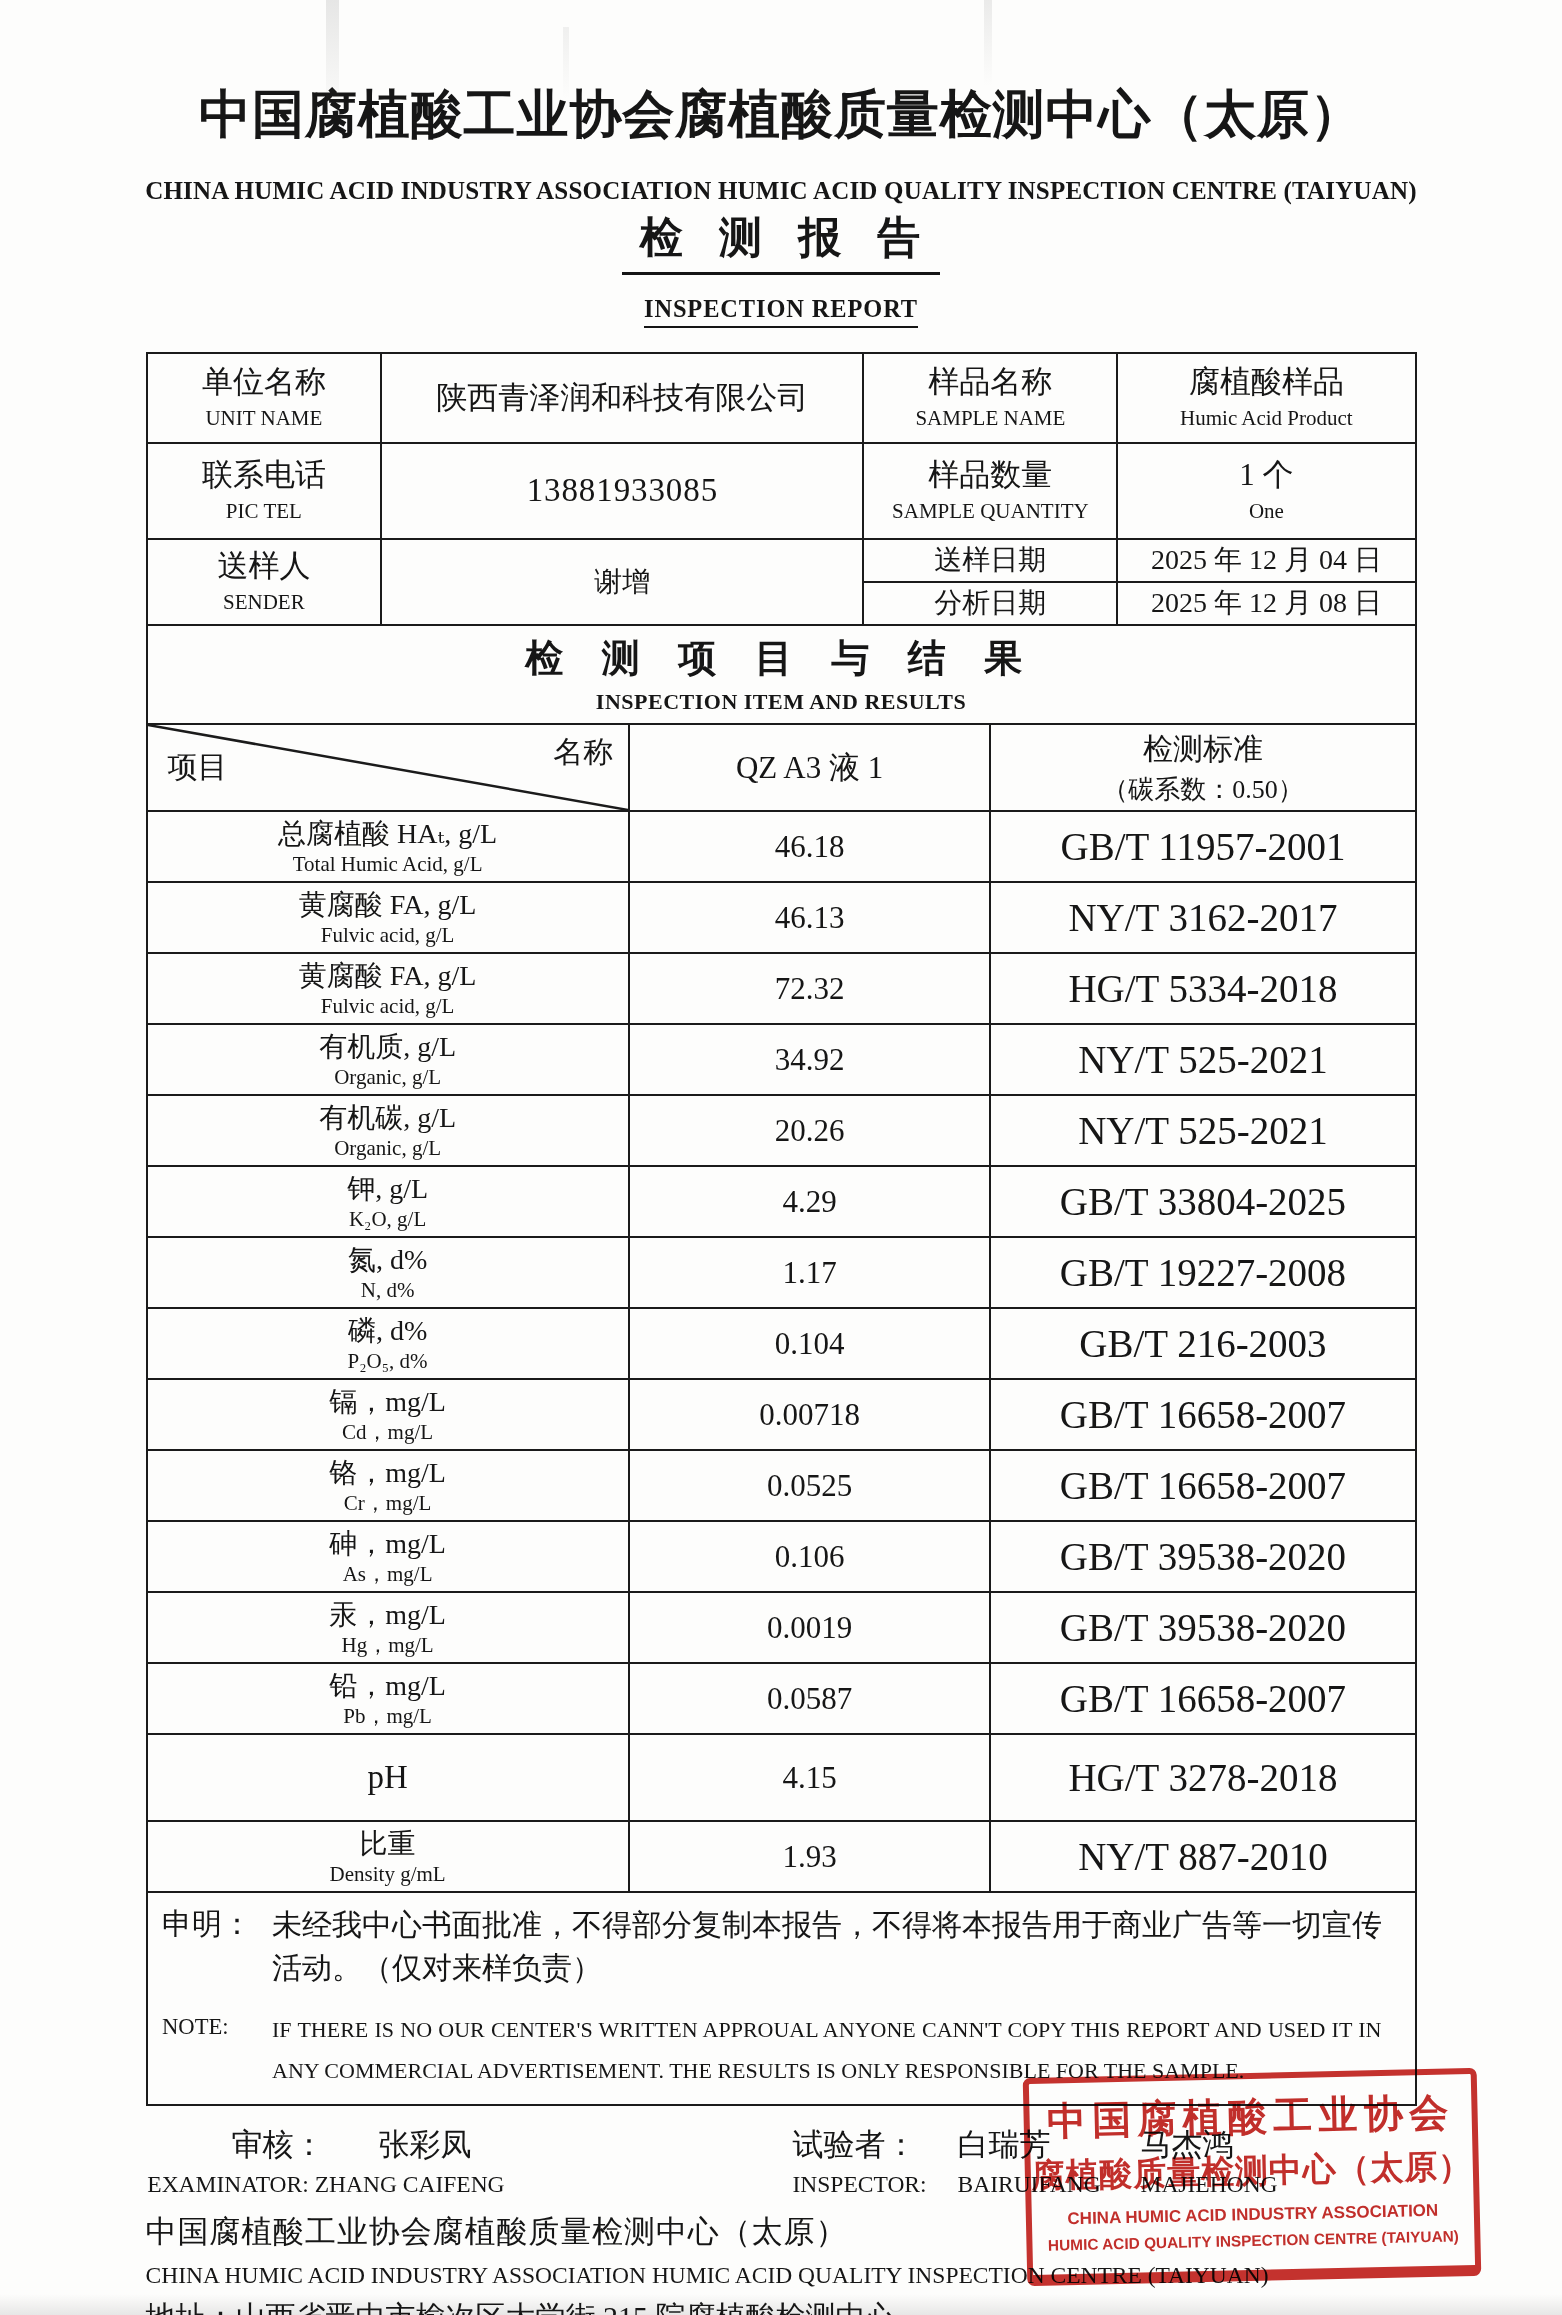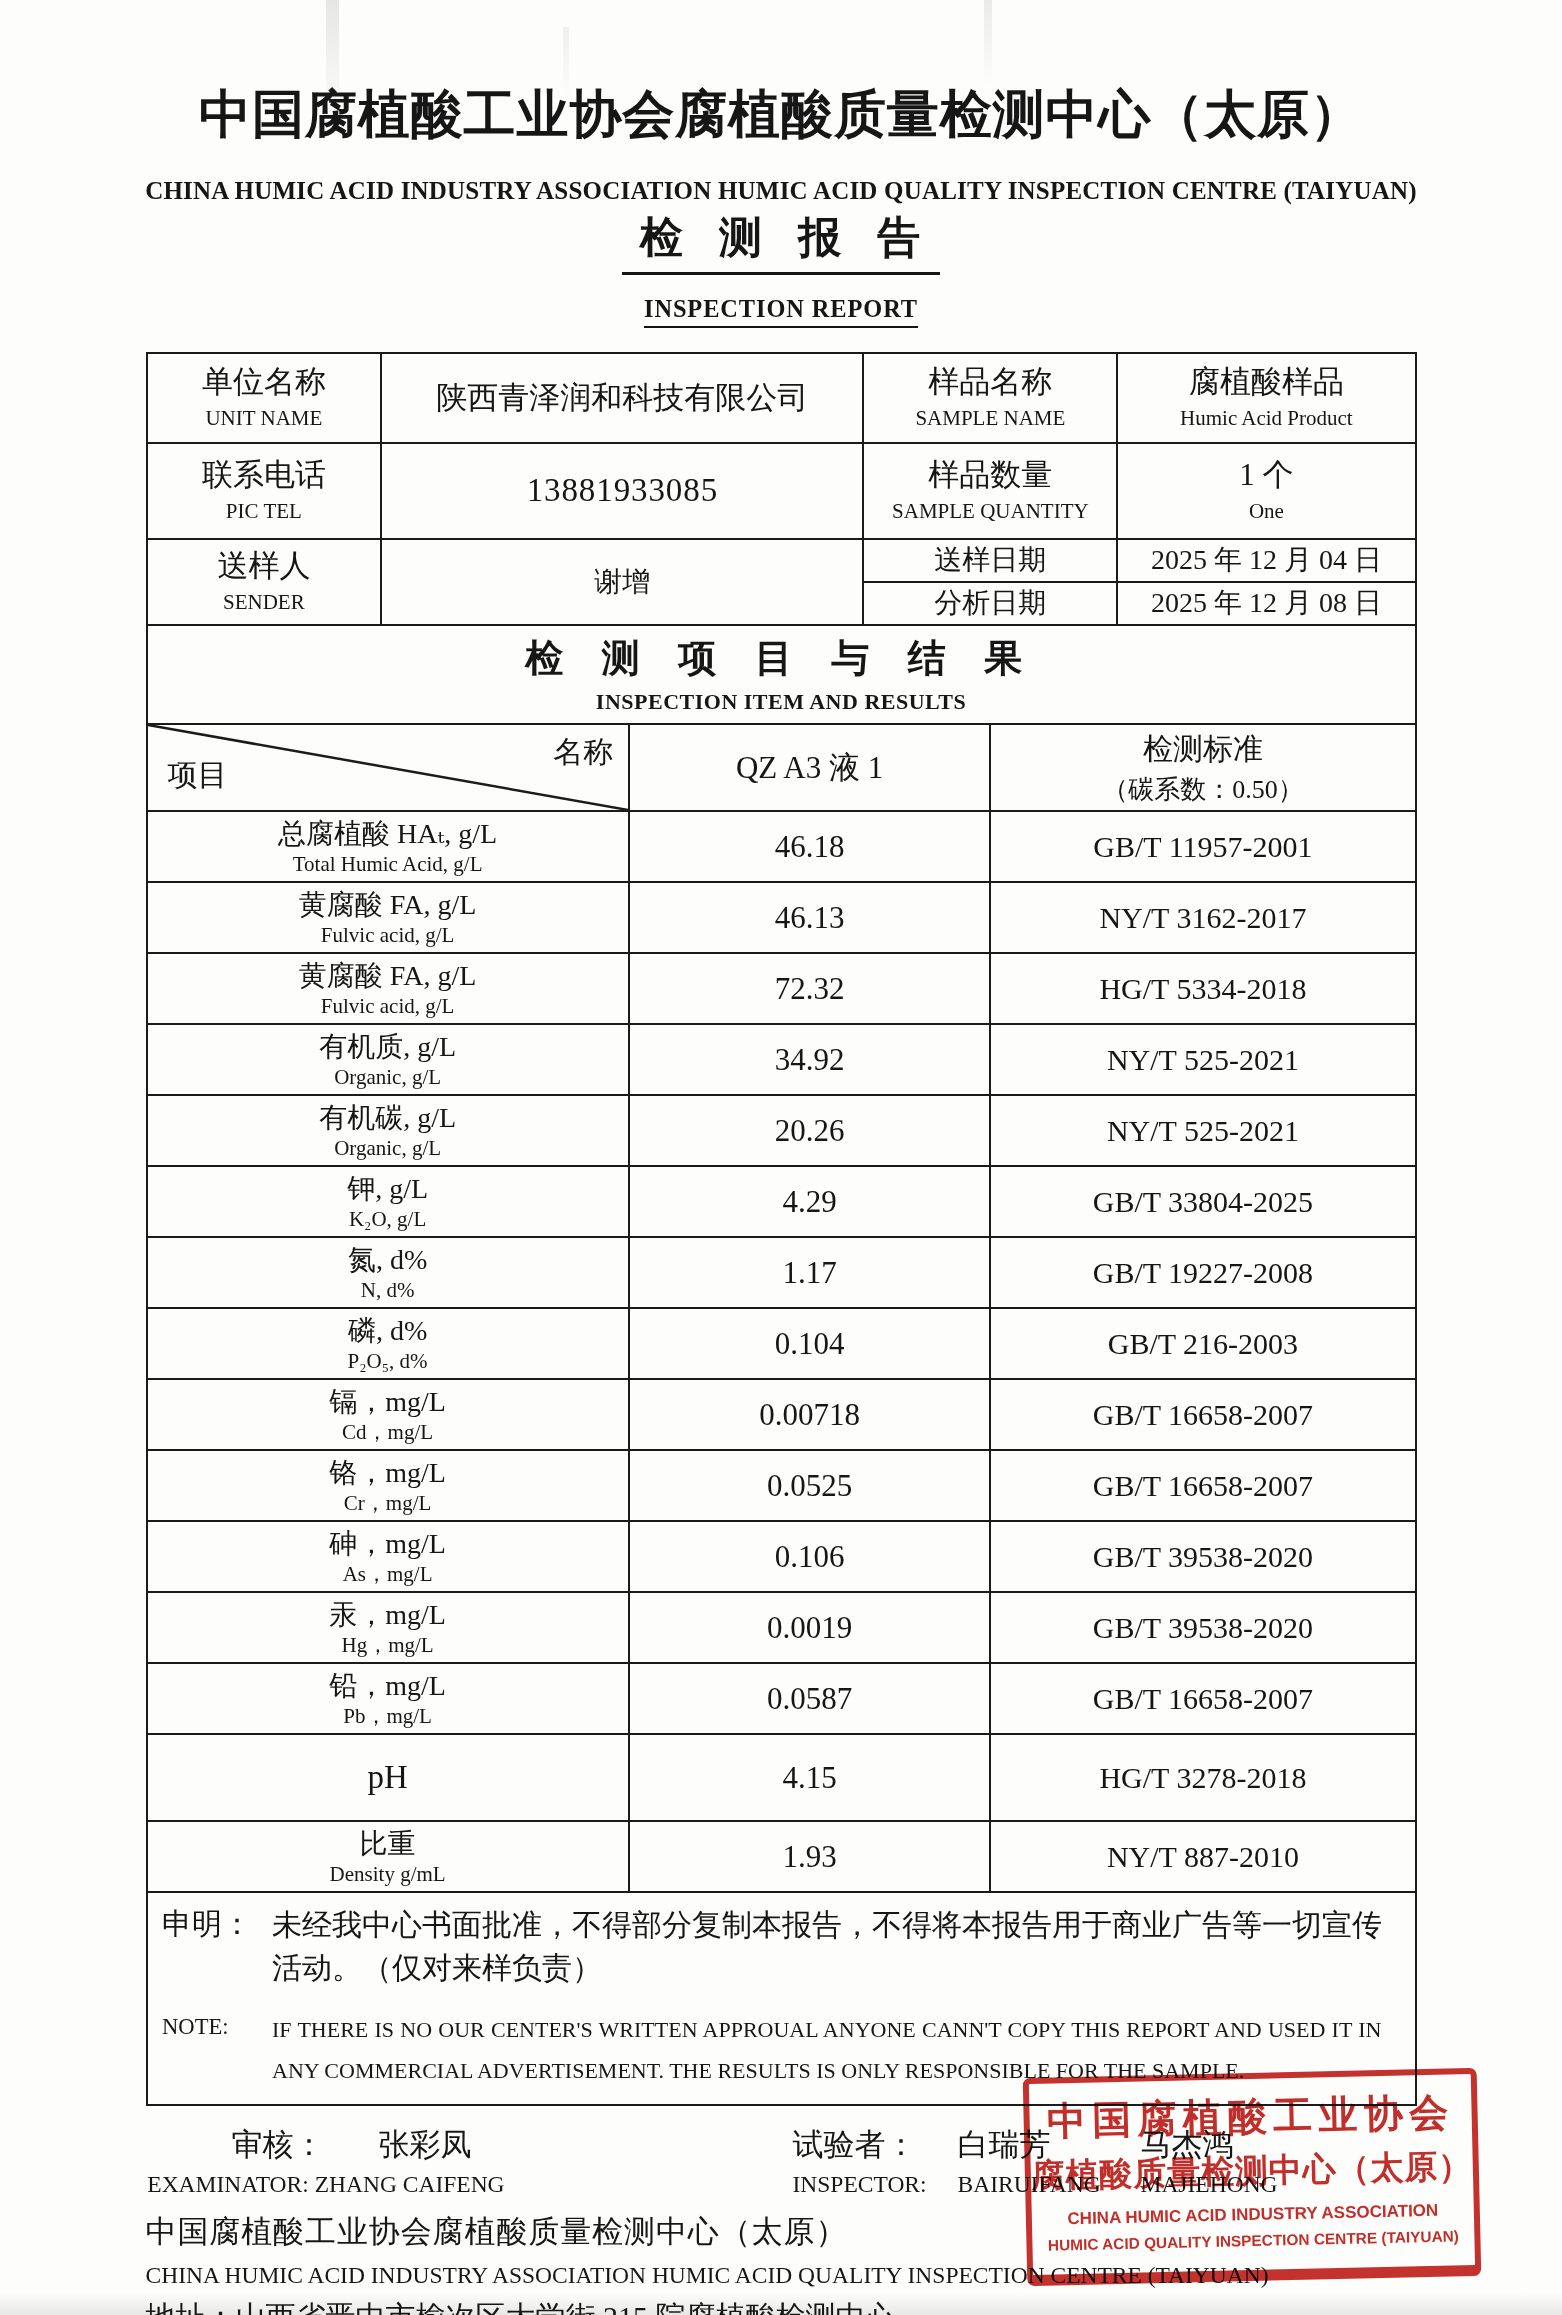--- a/index.html
+++ b/index.html
@@ -49,30 +49,30 @@
   .section-band { border-left: 2.3px solid #1b1b1b; border-right: 2.3px solid #1b1b1b;
     text-align: center; padding: 7.2px 0 8.1px; }
   .band-zh { font-size: 38px; font-weight: 700; letter-spacing: 14.5px; }
   .band-en { font-size: 22px; font-weight: 600; margin-top: 5.4px; letter-spacing: 0.5px; }
 
   .results-table { border-top: 2.3px solid #1b1b1b; }
   .results-table thead th { height: 87px; }
   .diag-cell { position: relative; }
   .diag-line { position:absolute; left:0; top:0; width:100%; height:100%; }
   .diag-top { position:absolute; top: 7.2px; right: 14.5px; font-size: 30px; }
-  .diag-bottom { position:absolute; bottom: 14px; left: 20px; font-size: 30px; }
+  .diag-bottom { position:absolute; bottom: 22px; left: 20px; font-size: 30px; }
   .sample-head { font-size: 31px; }
   .std-line1 { font-size: 30px; }
   .std-line2 { font-size: 26px; margin-top: 1.8px; }
 
   .result-row td { height: 69px; padding: 4.5px 0; }
   .item-zh { font-size: 28px; line-height: 1.18; }
   .item-en { font-size: 21px; line-height: 1.2; margin-top: 1.8px; }
   .value-cell { font-size: 31px; }
-  .standard-cell { font-size: 30px; text-align: center; }
+  .standard-cell { font-size: 39px; text-align: center; }
   tr.single-line td { height: 87px; }
   tr.single-line .item-zh { font-size: 33px; }
 
   
   .declaration { width: 1271px; margin: -2.3px auto 0; border: 2.3px solid #1b1b1b;
     padding: 11px 16.3px 12.7px 14.5px; }
   .dec-row { display: flex; }
   .dec-label-zh { font-size: 30px; width: 110px; flex: 0 0 auto; }
   .dec-text-zh { font-size: 30px; line-height: 1.42; width: 1113px; }
   .dec-row-en { display: flex; margin-top: 21px; }

